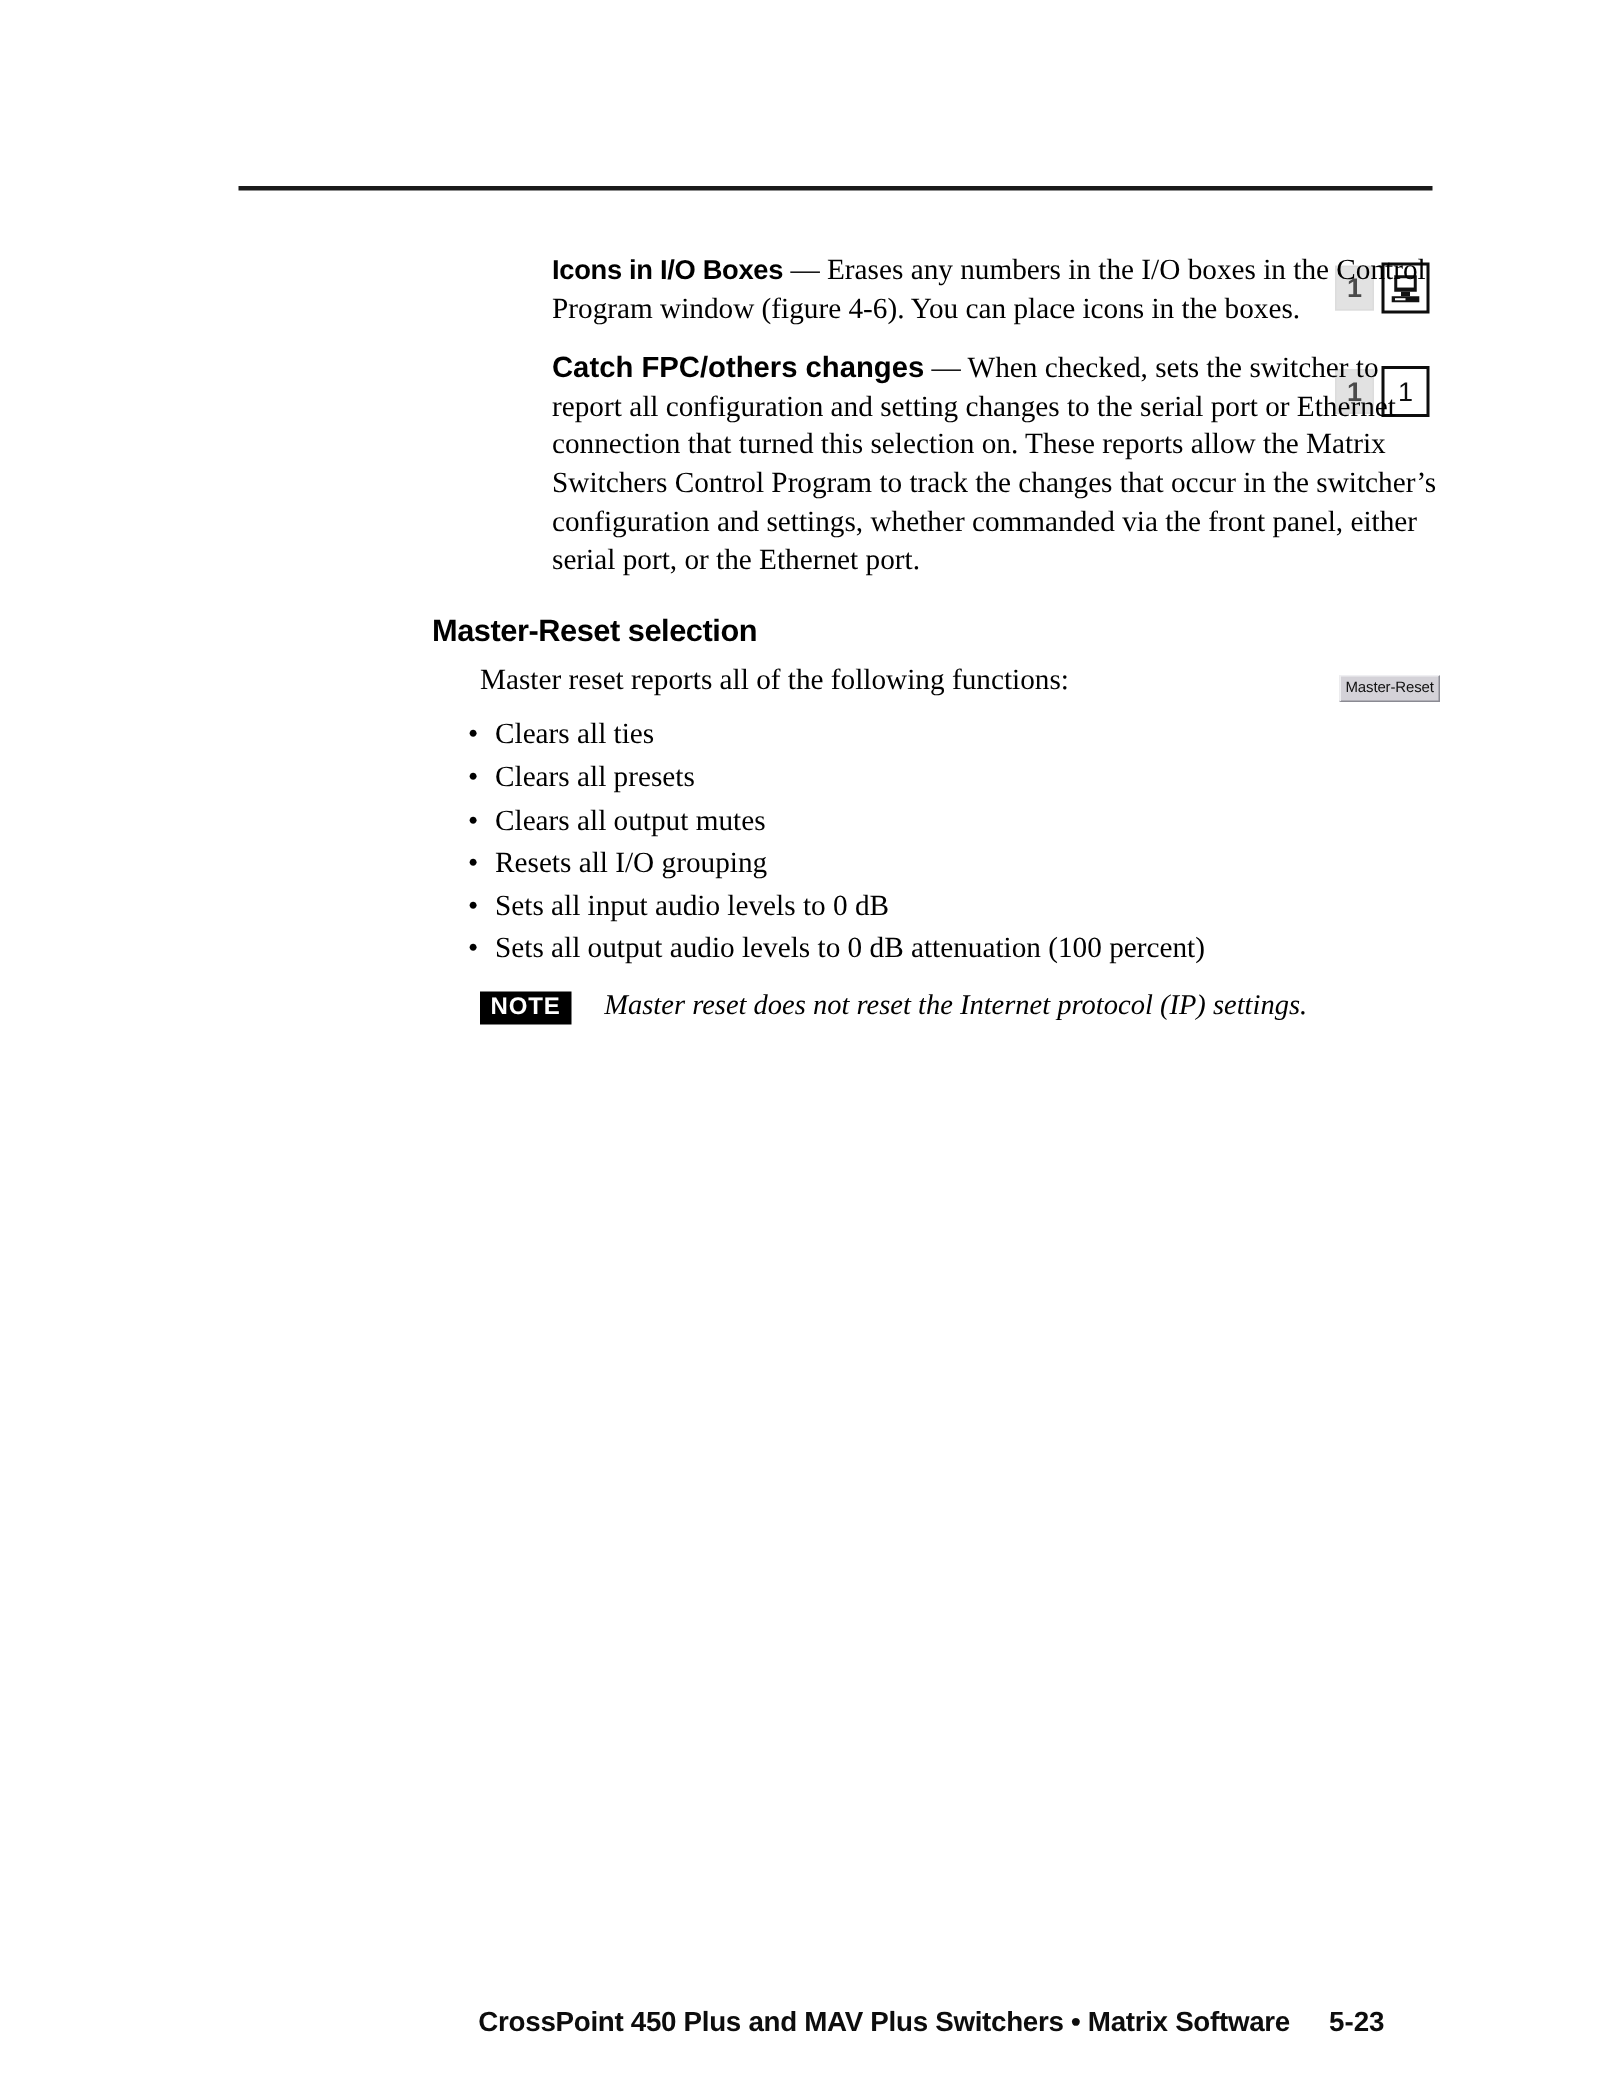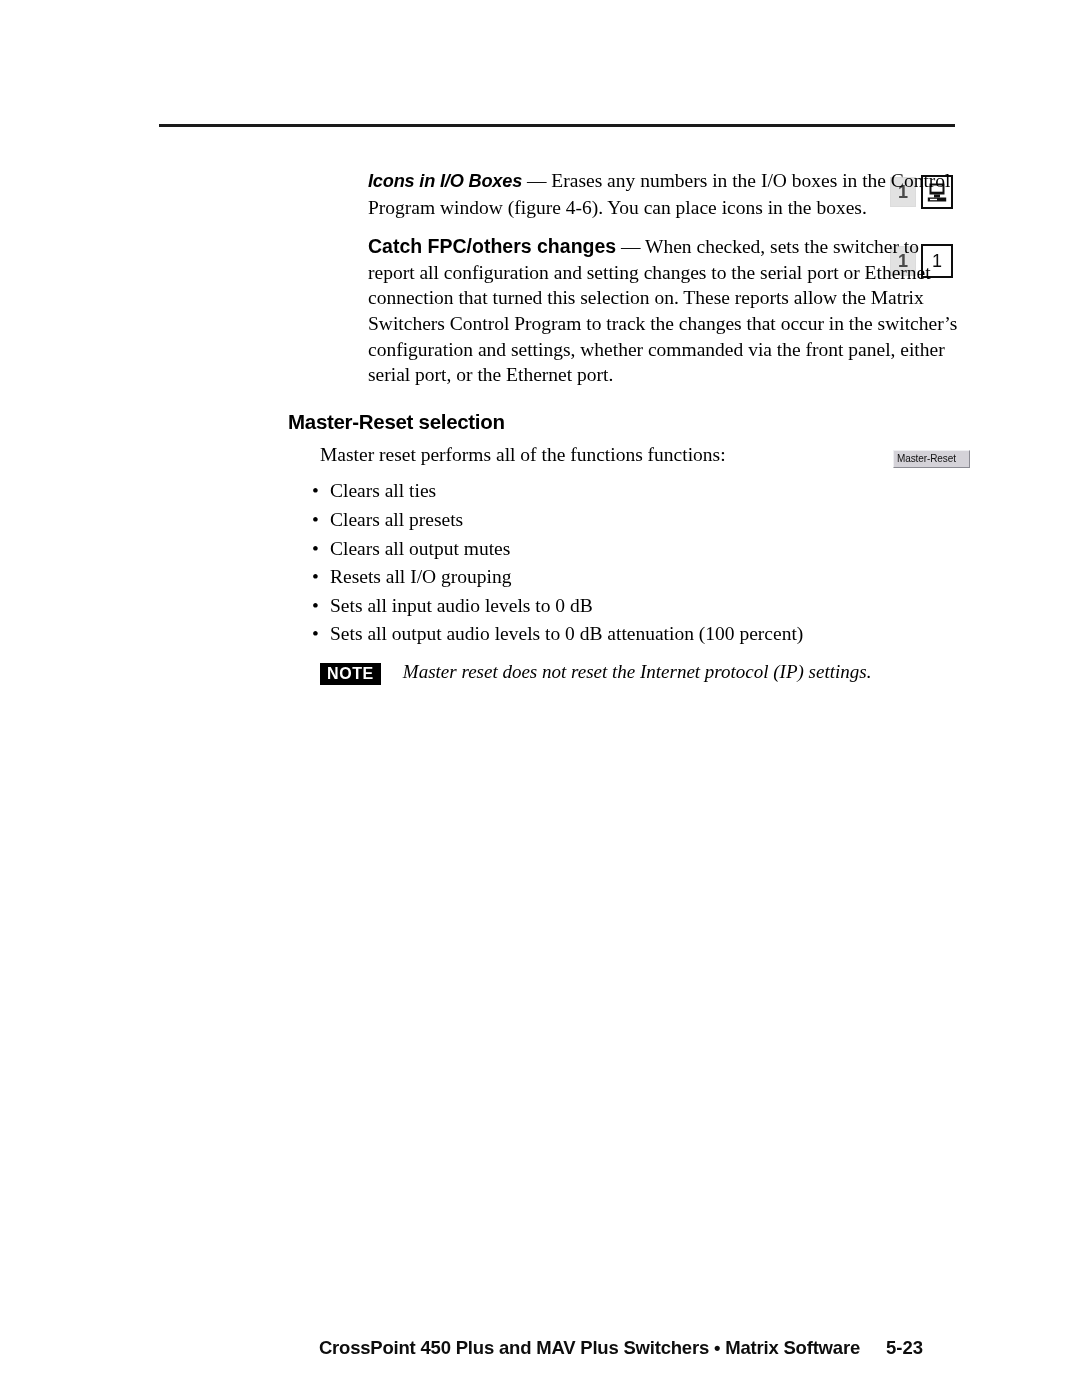--- a/index.html
+++ b/index.html
@@ -50,21 +50,20 @@
     text-align: left;
   }
   .defblock .first-line {
     text-indent: -48px;
   }
   .term-sans {
     font-family: "Liberation Sans", "DejaVu Sans", sans-serif;
     font-weight: bold;
     font-size: 18.2px;
     letter-spacing: -0.2px;
-    font-style: italic;
   }
   .term-serif {
     font-family: Liberation Sans, sans-serif;
     font-weight: bold;
     font-size: 19.5px;
   }
   .dash {
     font-family: "Liberation Serif", "DejaVu Serif", serif;
     font-weight: normal;
   }
@@ -100,21 +99,21 @@
   }
   ul.bullets li .bullet-dot {
     position: absolute;
     left: 0;
     top: 0;
   }
 
   
   .note-row {
     display: flex;
-    align-items: flex-end;
+    align-items: center;
     margin-top: 10px;
     margin-left: 0px;
   }
   .note-badge {
     display: inline-block;
     background: #000000;
     color: #ffffff;
     font-family: "Liberation Sans", "DejaVu Sans", sans-serif;
     font-weight: bold;
     font-size: 16px;
@@ -181,21 +180,21 @@
     left: 893px;
     top: 450px;
     background: #d4d2d8;
     border-top: 1px solid #efeff2;
     border-left: 1px solid #efeff2;
     border-right: 1px solid #8a8a92;
     border-bottom: 1px solid #8a8a92;
     font-family: "Liberation Sans", "DejaVu Sans", sans-serif;
     font-size: 10px;
     color: #101010;
-    padding: 2px 13px 3px 3px;
+    padding: 2px 3px 3px 3px;
     white-space: nowrap;
     letter-spacing: -0.1px;
   }
 
   
   .footer {
     position: absolute;
     left: 0;
     top: 1337px;
     width: 1047px;
@@ -257,21 +256,21 @@
 
 
     <div class="defblock">
       <span class="first-line">
         <span class="term-serif">Catch FPC/others changes</span><span class="dash"> — </span><span>When checked, sets the switcher to report all configuration and setting changes to the serial port or Ethernet connection that turned this selection on.  These reports allow the Matrix Switchers Control Program to track the changes that occur in the switcher’s configuration and settings, whether commanded via the front panel, either serial port, or the Ethernet port.</span>
       </span>
     </div>
 
     <div class="section-heading">Master-Reset selection</div>
 
-    <div class="lead-line">Master reset performs all of the functions functions:</div>
+    <div class="lead-line">Master reset reports all of the following functions:</div>
 
     <ul class="bullets">
       <li>
         <span class="bullet-dot">•</span>
         <span>Clears all ties</span>
       </li>
       <li>
         <span class="bullet-dot">•</span>
         <span>Clears all presets</span>
       </li>

